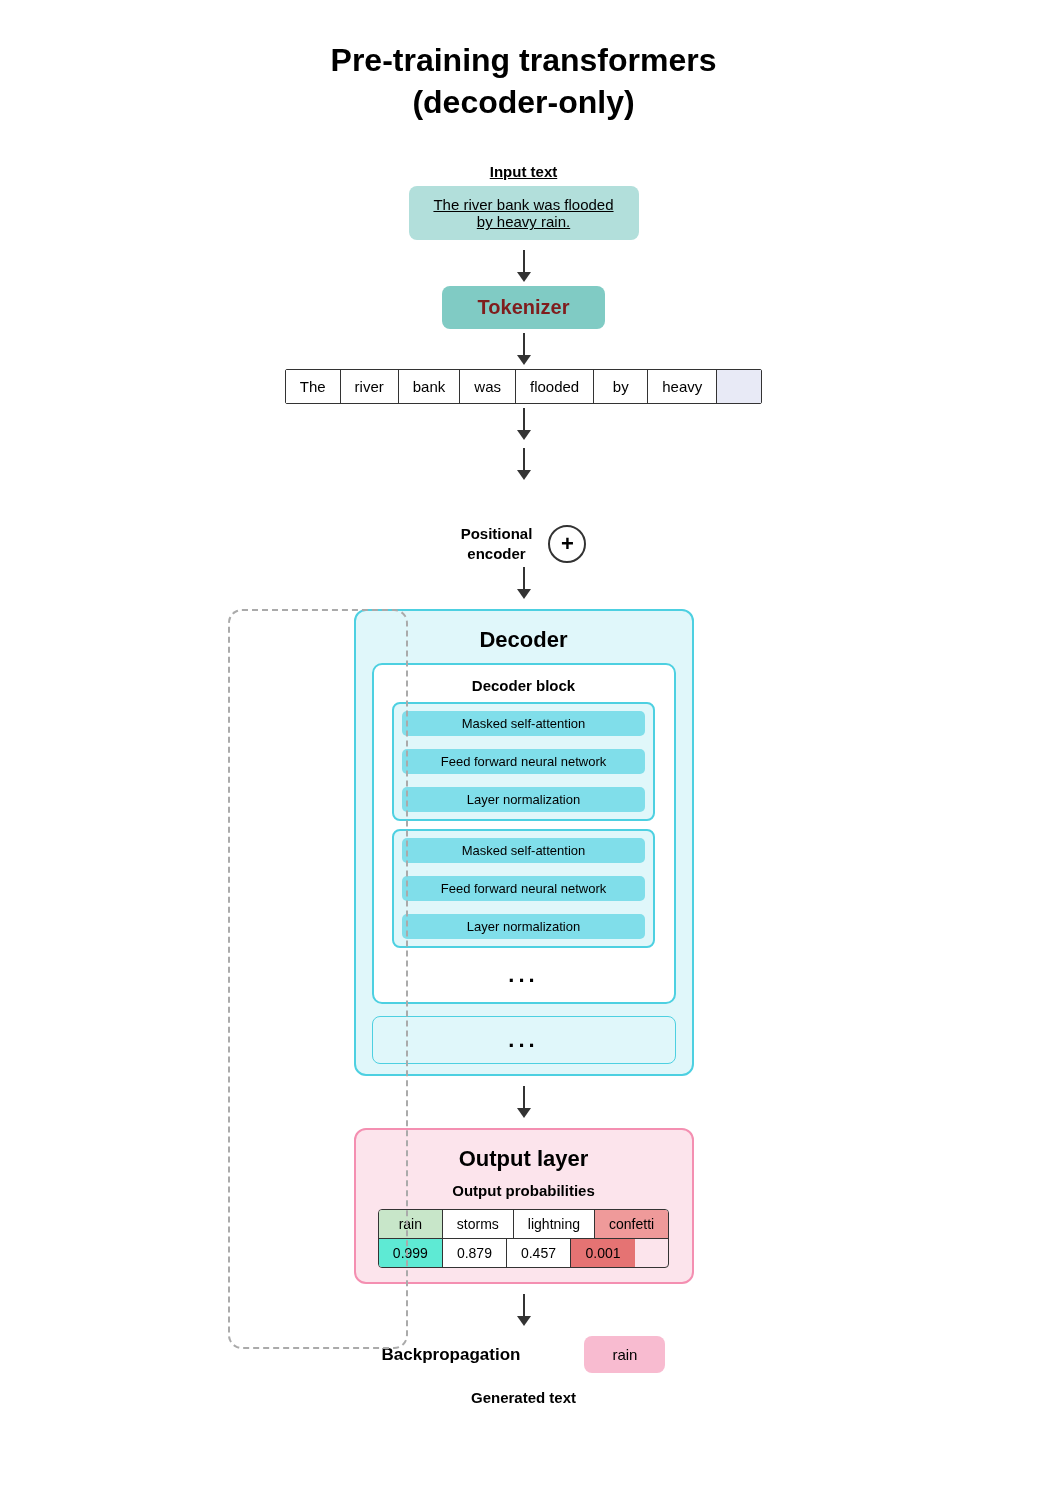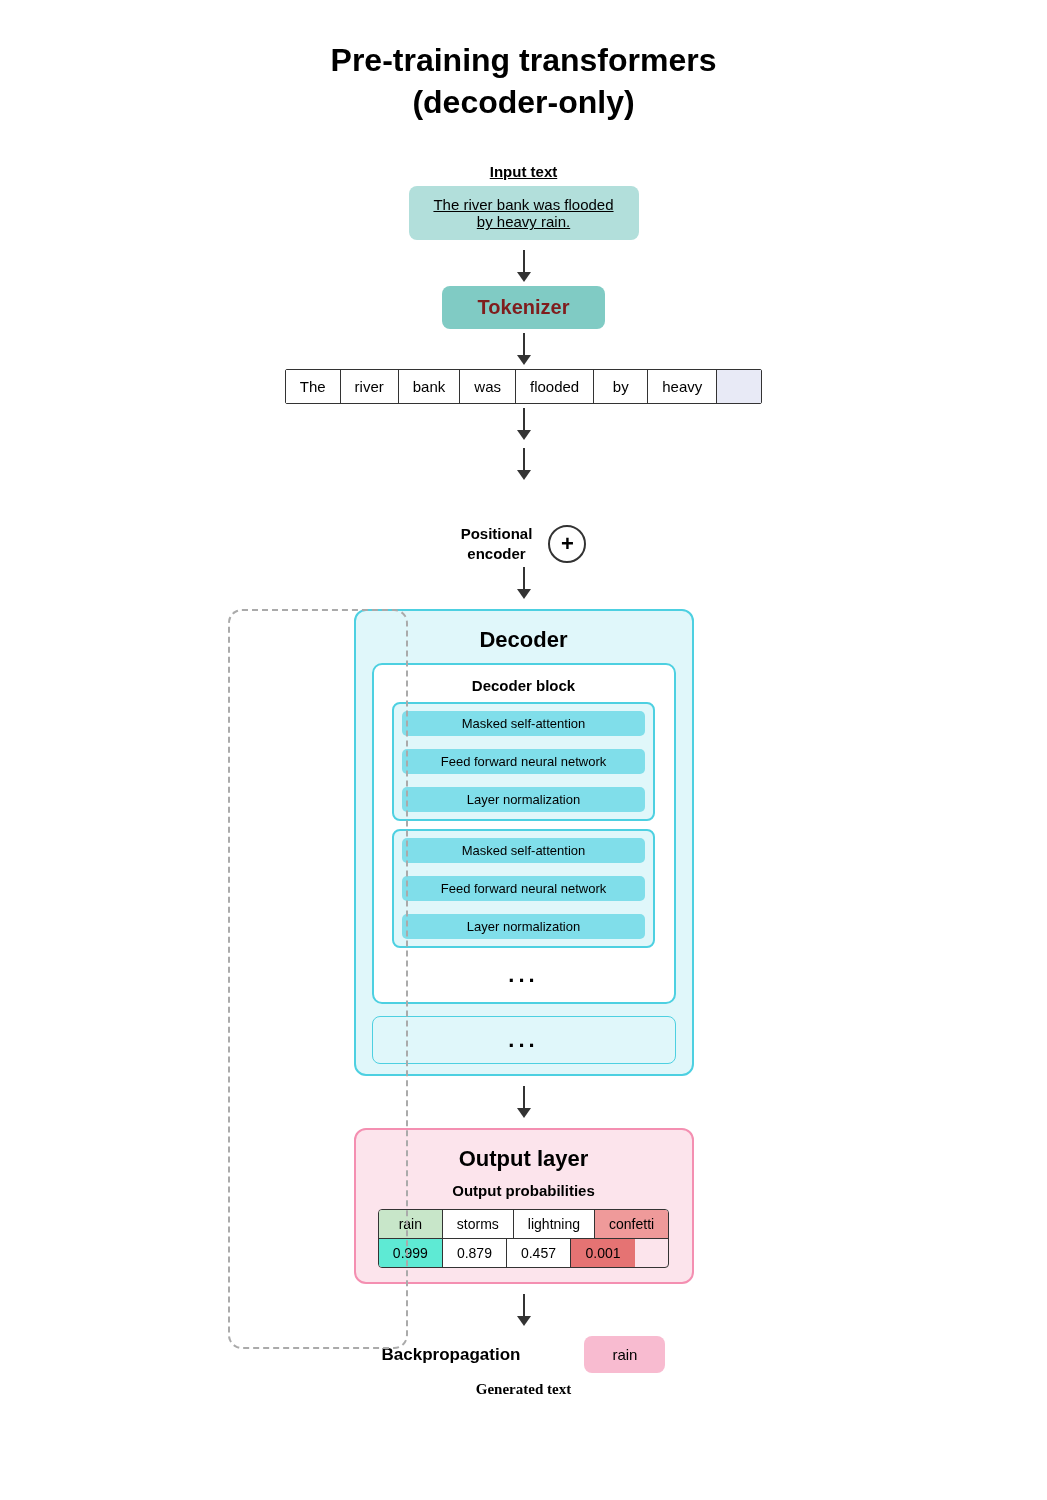--- a/index.html
+++ b/index.html
@@ -385,16 +385,16 @@
     <div class="arrow-down" style="margin:10px 0;">
       <div class="arrow-line"></div>
       <div class="arrow-head"></div>
     </div>
 
     <div style="display:flex; flex-direction:row; align-items:center; width:500px; justify-content:center; gap:64px;">
       <div class="backprop-label">Backpropagation</div>
       <div class="generated-box">rain</div>
     </div>
 
-    <div class="generated-text-label" style="margin-top:8px;font-family:Liberation Serif, serif;">Generated text</div>
+    <div class="generated-text-label" style="margin-top:16px;">Generated text</div>
   </div>
 
 </div>
 
 </body></html>

